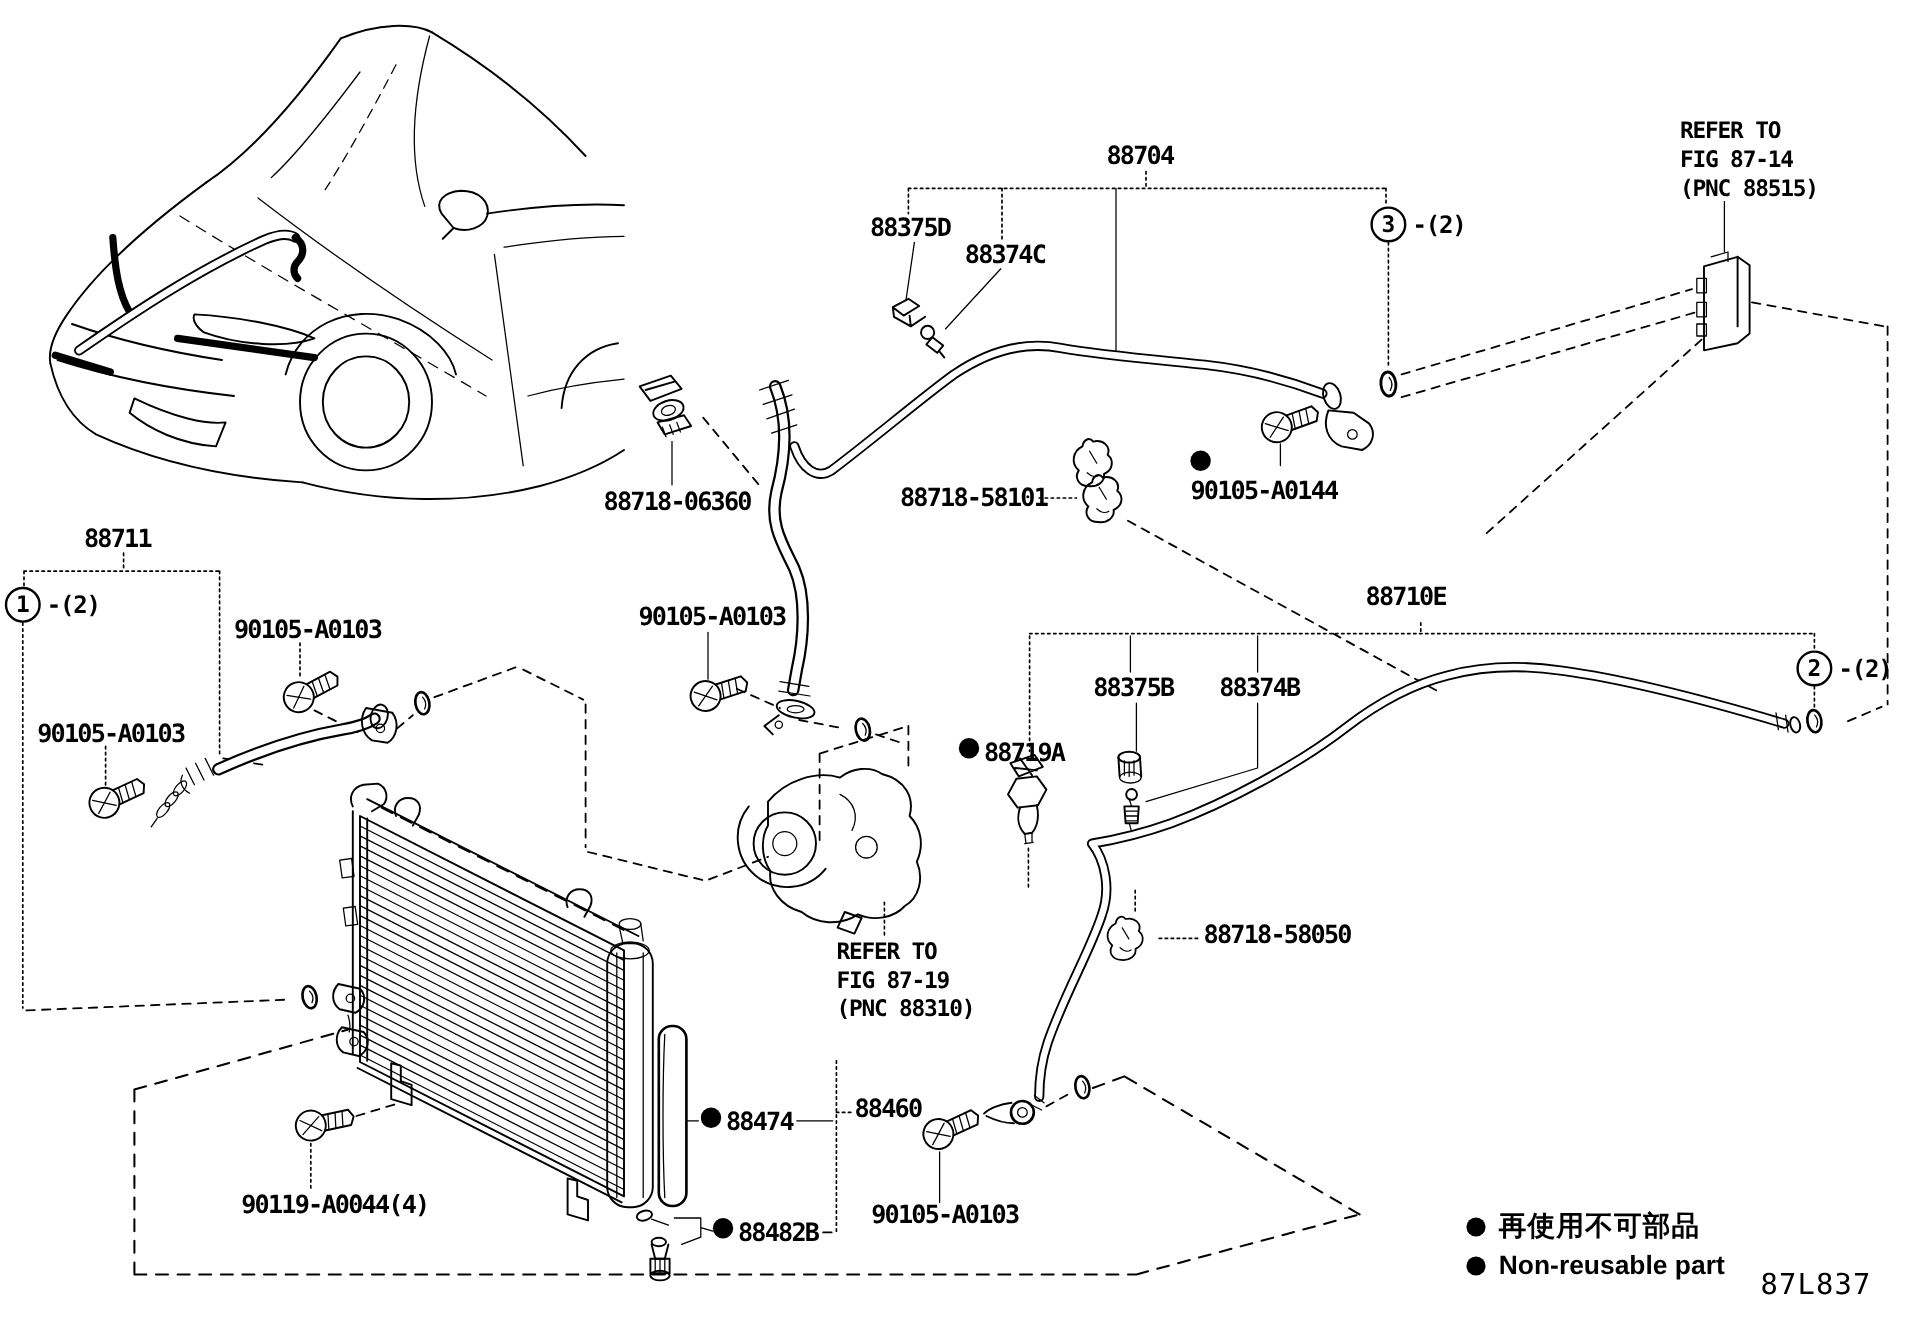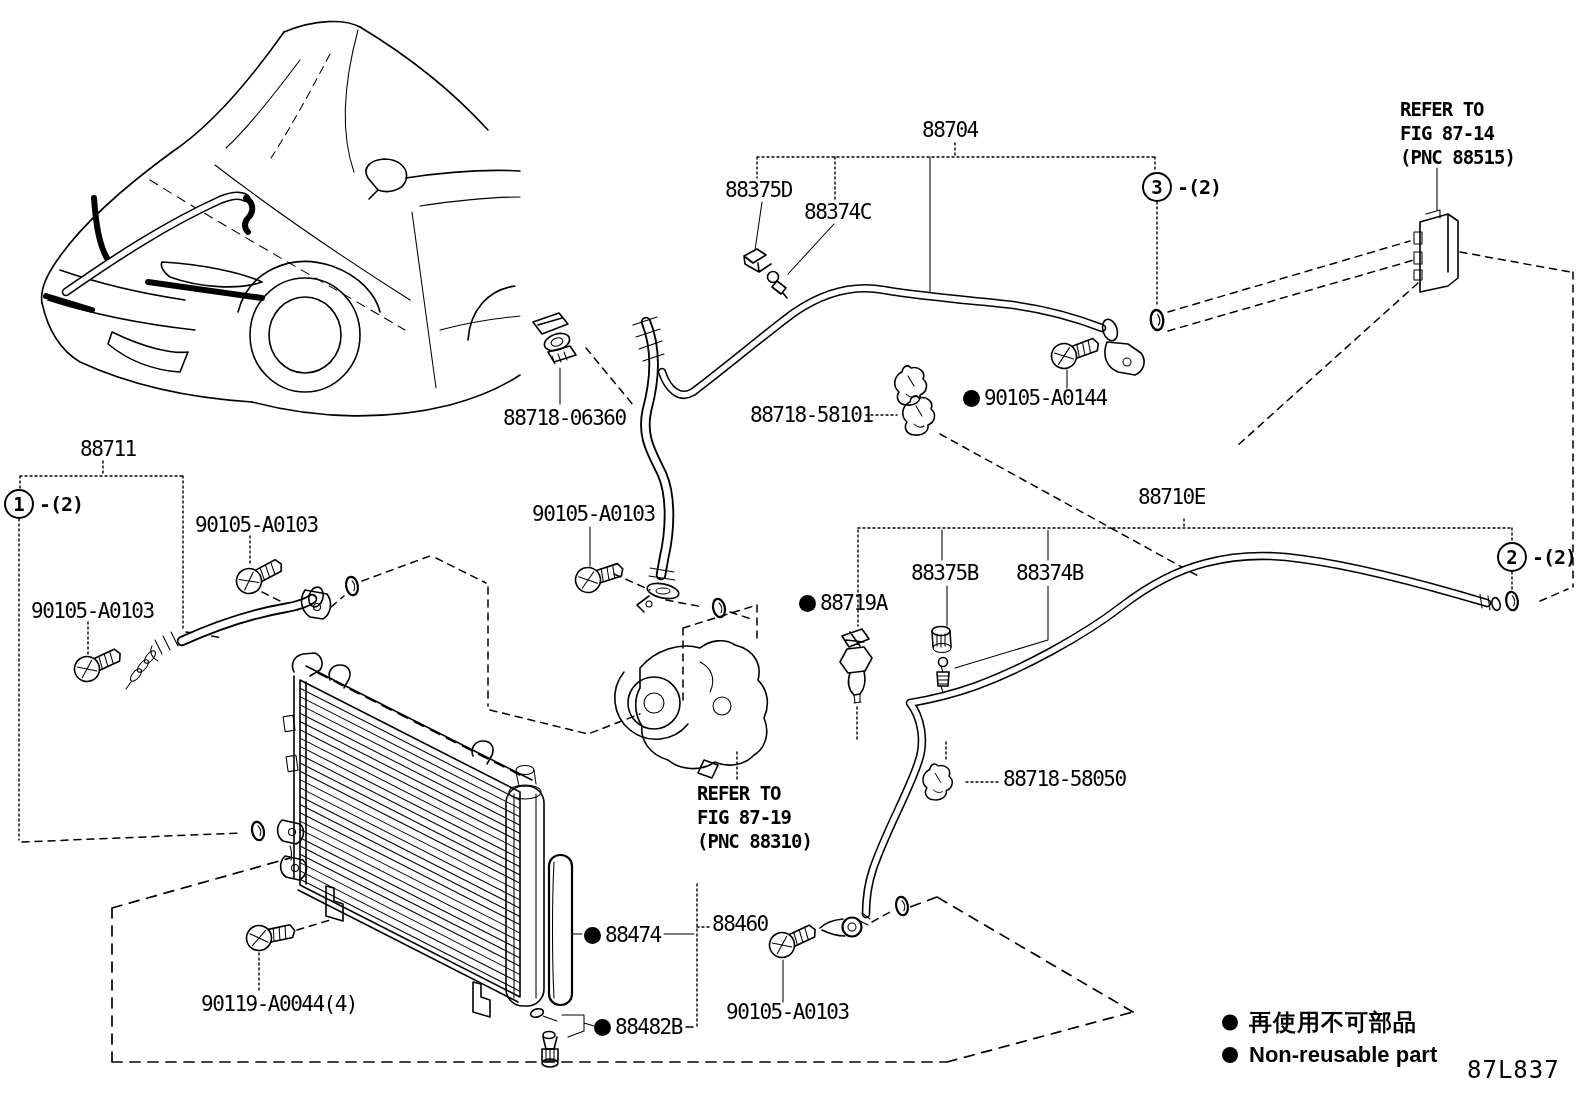--- a/index.html
+++ b/index.html
@@ -1,21 +1,21 @@
 <!DOCTYPE html>
 <html><head>
 <meta charset="utf-8">
 <style>
   html,body{margin:0;padding:0;background:#fff;}
   body{position:relative;width:1592px;height:1099px;overflow:hidden;
        font-family:"DejaVu Sans Mono",monospace;color:#000;}
   #art{position:absolute;left:0;top:0;z-index:1;}
   #labels-layer{position:absolute;left:0;top:0;width:1592px;height:1099px;z-index:2;}
-  .part-label{position:absolute;transform:translateY(-50%);display:flex;align-items:center;gap:4px;
-      font-weight:normal;font-size:21px;letter-spacing:-1.5px;white-space:nowrap;}
+  .part-label{position:absolute;transform:translateY(-50%);display:flex;gap:4px;
+      font-weight:bold;font-size:21px;letter-spacing:-1.5px;white-space:nowrap;}
   .part-label .dot{width:17px;height:17px;border-radius:50%;background:#000;flex:0 0 auto;}
   .callout{position:absolute;display:flex;align-items:center;gap:5px;}
   .callout-circle{width:30px;height:30px;border:2px solid #000;border-radius:50%;box-sizing:border-box;
       display:flex;align-items:center;justify-content:center;font-size:19px;font-weight:bold;}
   .callout-suffix{font-size:20px;font-weight:bold;letter-spacing:-1px;}
   .ref-note{position:absolute;font-weight:bold;font-size:19px;letter-spacing:-1px;line-height:24px;white-space:nowrap;}
   .legend-row{position:absolute;display:flex;align-items:center;gap:11px;transform:translateY(-50%);}
   .legend-dot{width:16px;height:16px;border-radius:50%;background:#000;flex:0 0 auto;}
   .legend-jp{font-size:23px;font-weight:bold;letter-spacing:1px;}
   .legend-en{font-family:"Liberation Sans",sans-serif;font-size:22px;font-weight:bold;text-align:right;}
@@ -336,46 +336,46 @@
     </div>
     <div class="part-label" style="left: 804px; top: 212px;">
       <span>88374C</span>
     </div>
     <div class="part-label" style="left: 503px; top: 400px; margin-top: 18px;">
       <span>88718-06360</span>
     </div>
     <div class="part-label" style="left: 750px; top: 415px;">
       <span>88718-58101</span>
     </div>
-    <div class="part-label" style="left: 963px; top: 398px;">
+    <div class="part-label" style="left: 992px; top: 398px; flex-direction: column;">
       <span class="dot"></span>
       <span>90105-A0144</span>
     </div>
-    <div class="part-label" style="left: 80px; top: 449px;">
+    <div class="part-label" style="left: 70px; top: 449px;">
       <span>88711</span>
     </div>
     <div class="part-label" style="left: 195px; top: 525px;">
       <span>90105-A0103</span>
     </div>
     <div class="part-label" style="left: 31px; top: 611px;">
       <span>90105-A0103</span>
     </div>
     <div class="part-label" style="left: 532px; top: 514px;">
       <span>90105-A0103</span>
     </div>
     <div class="part-label" style="left: 1138px; top: 497px;">
       <span>88710E</span>
     </div>
     <div class="part-label" style="left: 911px; top: 573px;">
       <span>88375B</span>
     </div>
     <div class="part-label" style="left: 1016px; top: 573px;">
       <span>88374B</span>
     </div>
-    <div class="part-label" style="left: 799px; top: 603px;">
+    <div class="part-label" style="left: 799px; top: 627px;">
       <span class="dot"></span>
       <span>88719A</span>
     </div>
     <div class="part-label" style="left: 1003px; top: 779px;">
       <span>88718-58050</span>
     </div>
     <div class="part-label" style="left: 584px; top: 935px;">
       <span class="dot"></span>
       <span>88474</span>
     </div>

